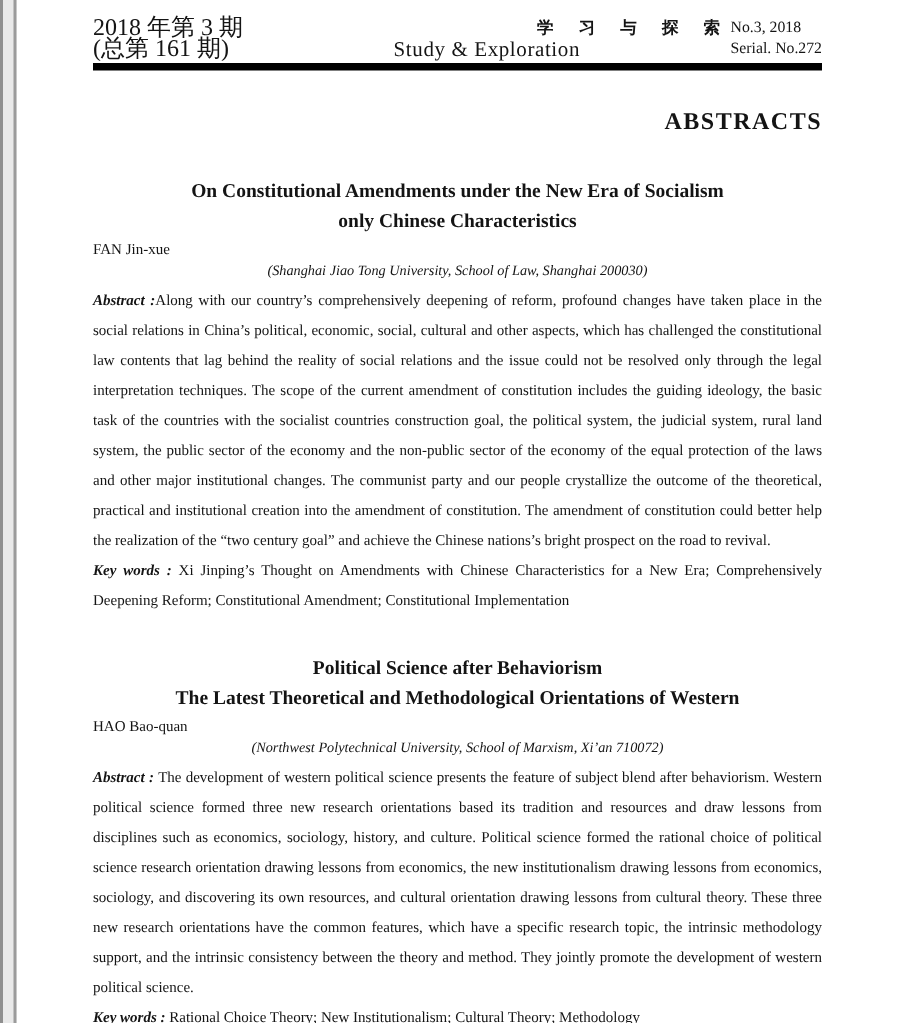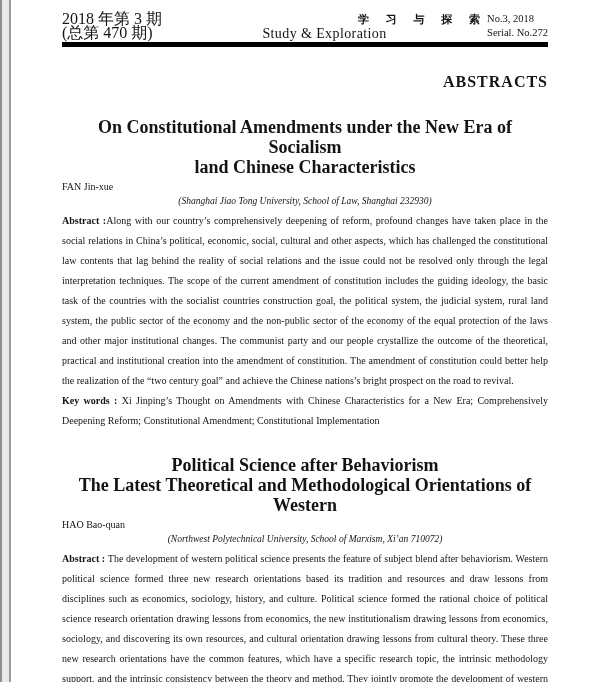--- a/index.html
+++ b/index.html
@@ -52,70 +52,70 @@
     margin-top:26px;
     text-align:right;
     font-size:16px; font-weight:bold; letter-spacing:1px;
     line-height:18px;
   }
   
   .article { margin-top:26px; }
   .article + .article { margin-top:12px; }
   .a-title {
     text-align:center;
-    font-size:18px; font-weight:bold; line-height:20px;margin-top:24px;
+    font-size:13px; font-weight:bold; line-height:20px;margin-top:24px;
   }
   .t-line { display:block; }
   .a-author {
     text-align:left; font-size:10px; line-height:15px; margin-top:2px;
   }
   .a-affil {
     text-align:center; font-size:9.5px; font-style:italic; line-height:14px;
   }
   .a-body {
     margin-top:3px;
     font-size:10px; line-height:20px;
     text-align:justify;
   }
   .a-body p { margin:0; }
-  .lbl { font-weight:bold; }
+  .lbl { font-weight:bold;font-style:italic; }
 </style>
 </head>
 <body>
 
 <div class="page">
   <div class="scan-edge"></div>
 
   <div class="content">
 
     <div class="journal-header">
       <div class="h-left">
         <div>2018 年第 3 期</div>
-        <div>(总第 470 期)</div>
+        <div>(总第 161 期)</div>
       </div>
       <div class="h-center">
         <div class="cn">学 习 与 探 索</div>
         <div class="en">Study &amp; Exploration</div>
       </div>
       <div class="h-right">
         <div>No.3, 2018</div>
         <div>Serial. No.272</div>
       </div>
     </div>
     <div class="header-rule"></div>
 
     <div class="abstracts-title">ABSTRACTS</div>
 
     <section class="article">
       <h2 class="a-title">
         <span class="t-line">On Constitutional Amendments under the New Era of Socialism</span>
-        <span class="t-line">land Chinese Characteristics</span>
+        <span class="t-line">only Chinese Characteristics</span>
       </h2>
       <div class="a-author">FAN Jin-xue</div>
-      <div class="a-affil">(Shanghai Jiao Tong University, School of Law, Shanghai 232930)</div>
+      <div class="a-affil">(Shanghai Jiao Tong University, School of Law, Shanghai 200030)</div>
       <div class="a-body">
         <p><b class="lbl">Abstract :</b><span>Along with our country’s comprehensively deepening of reform, profound changes have taken place in the social relations in China’s political, economic, social, cultural and other aspects, which has challenged the constitutional law contents that lag behind the reality of social relations and the issue could not be resolved only through the legal interpretation techniques. The scope of the current amendment of constitution includes the guiding ideology, the basic task of the countries with the socialist countries construction goal, the political system, the judicial system, rural land system, the public sector of the economy and the non-public sector of the economy of the equal protection of the laws and other major institutional changes. The communist party and our people crystallize the outcome of the theoretical, practical and institutional creation into the amendment of constitution. The amendment of constitution could better help the realization of the “two century goal” and achieve the Chinese nations’s bright prospect on the road to revival.</span></p>
         <p><b class="lbl">Key words : </b><span>Xi Jinping’s Thought on Amendments with Chinese Characteristics for a New Era; Comprehensively Deepening Reform; Constitutional Amendment; Constitutional Implementation</span></p>
       </div>
     </section>
 
     <section class="article">
       <h2 class="a-title">
         <span class="t-line">Political Science after Behaviorism</span>
         <span class="t-line">The Latest Theoretical and Methodological Orientations of Western</span>

